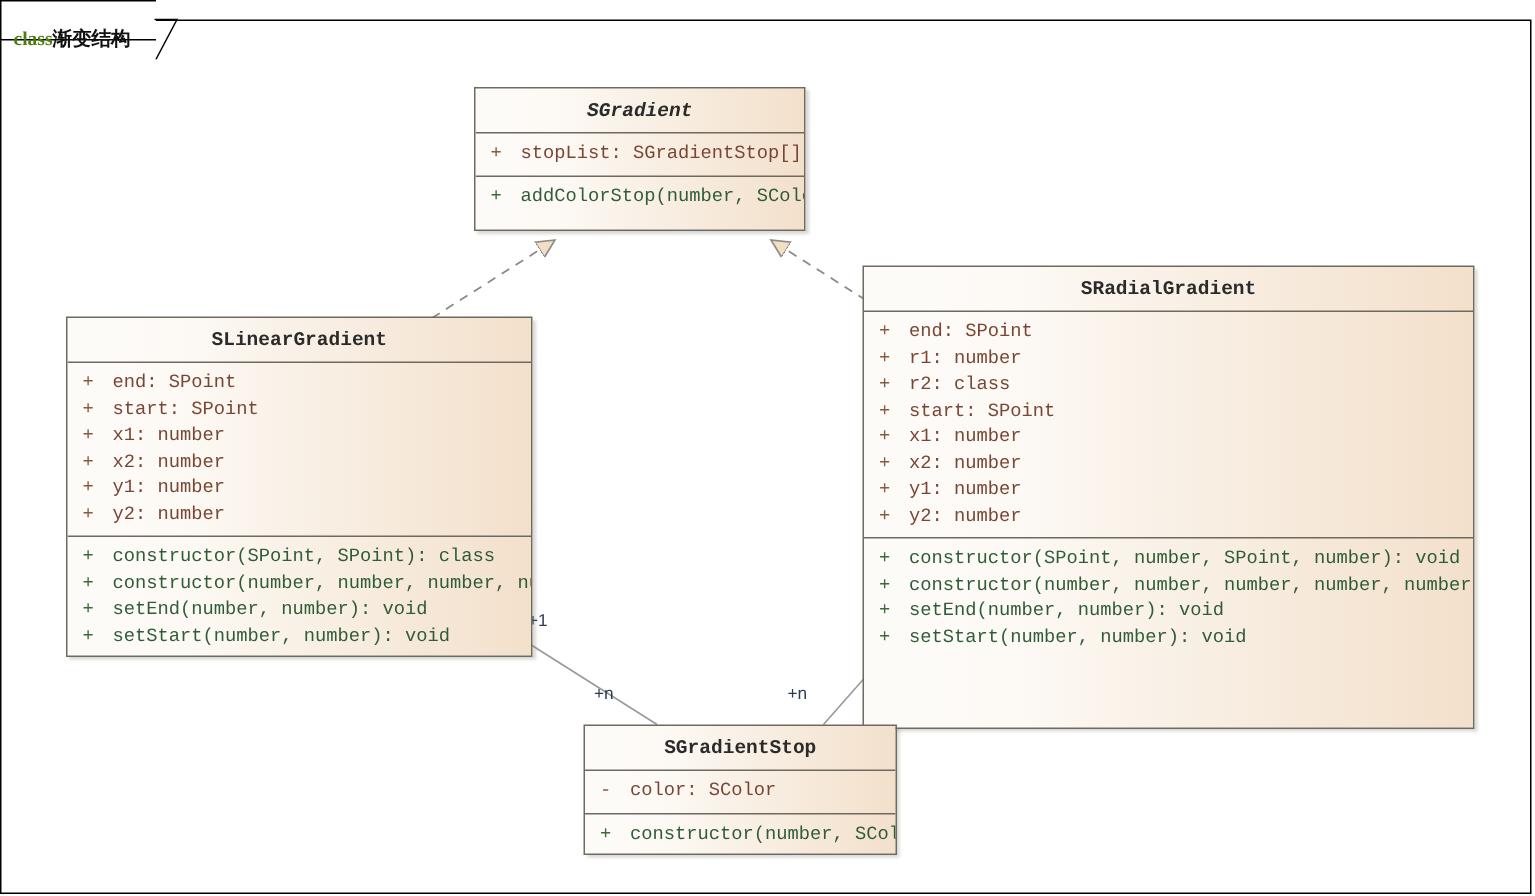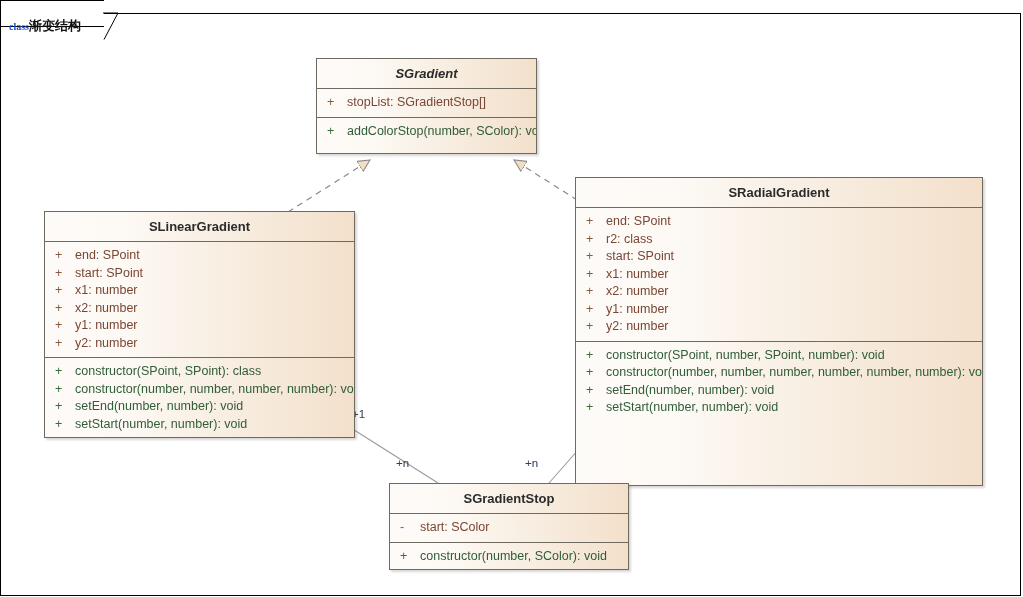--- a/index.html
+++ b/index.html
@@ -53,39 +53,40 @@
     position: absolute;
     left: 9px;
     top: 4px;
     font-size: 12.5px;
     color: #111111;
     white-space: nowrap;
     letter-spacing: 0px;
   }
   .frame-tab-label .kw {
     font-family: "Liberation Serif", "DejaVu Serif", serif;
-    font-size: 10px;
+    font-size: 13px;
     font-weight: 700;
-    color: #1d4ed8;
+    color: #4d7c0f;
   }
   .frame-tab-label .cn {
     font-family: Liberation Mono, monospace;
     font-size: 13px;
     font-weight: 700;
     color: #111111;
   }
 
   
   .uml-class {
     position: absolute;
     box-sizing: border-box;
     border: 1px solid #6E6A60;
     background: linear-gradient(to right, #FDFBF8 0%, #FDFAF6 22%, #F8EEE2 58%, #F3E0CB 100%);
     box-shadow: 2px 2px 2px rgba(120,115,110,0.28);
     overflow: hidden;
+    font-family: Liberation Mono, monospace;
   }
   .uml-header {
     position: relative;
     height: 30px;
     line-height: 30px;
     text-align: center;
     font-size: 13px;
     font-weight: 700;
     color: #2B2B2B;
     border-bottom: 1px solid #6E6A60;
@@ -234,20 +235,23 @@
     </div>
   </div>
 
   <div class="uml-class" style="left:575px; top:177px; width:408px; height:309px;">
     <div class="uml-header">SRadialGradient</div>
     <div class="uml-section">
       <div class="uml-row attr-row">
         <span class="vis">+</span><span class="txt">end: SPoint</span>
       </div>
       <div class="uml-row attr-row">
+        <span class="vis">+</span><span class="txt">r1: number</span>
+      </div>
+      <div class="uml-row attr-row">
         <span class="vis">+</span><span class="txt">r2: class</span>
       </div>
       <div class="uml-row attr-row">
         <span class="vis">+</span><span class="txt">start: SPoint</span>
       </div>
       <div class="uml-row attr-row">
         <span class="vis">+</span><span class="txt">x1: number</span>
       </div>
       <div class="uml-row attr-row">
         <span class="vis">+</span><span class="txt">x2: number</span>
@@ -268,25 +272,25 @@
       </div>
       <div class="uml-row method-row">
         <span class="vis">+</span><span class="txt">setEnd(number, number): void</span>
       </div>
       <div class="uml-row method-row">
         <span class="vis">+</span><span class="txt">setStart(number, number): void</span>
       </div>
     </div>
   </div>
 
-  <div class="uml-class" style="left:389px; top:483px; width:240px; height:87px;">
+  <div class="uml-class" style="left:389px; top:483px; width:209px; height:87px;">
     <div class="uml-header">SGradientStop</div>
     <div class="uml-section">
       <div class="uml-row attr-row">
-        <span class="vis">-</span><span class="txt">start: SColor</span>
+        <span class="vis">-</span><span class="txt">color: SColor</span>
       </div>
     </div>
     <div class="uml-section">
       <div class="uml-row method-row">
         <span class="vis">+</span><span class="txt">constructor(number, SColor): void</span>
       </div>
     </div>
   </div>
 
 </div>

